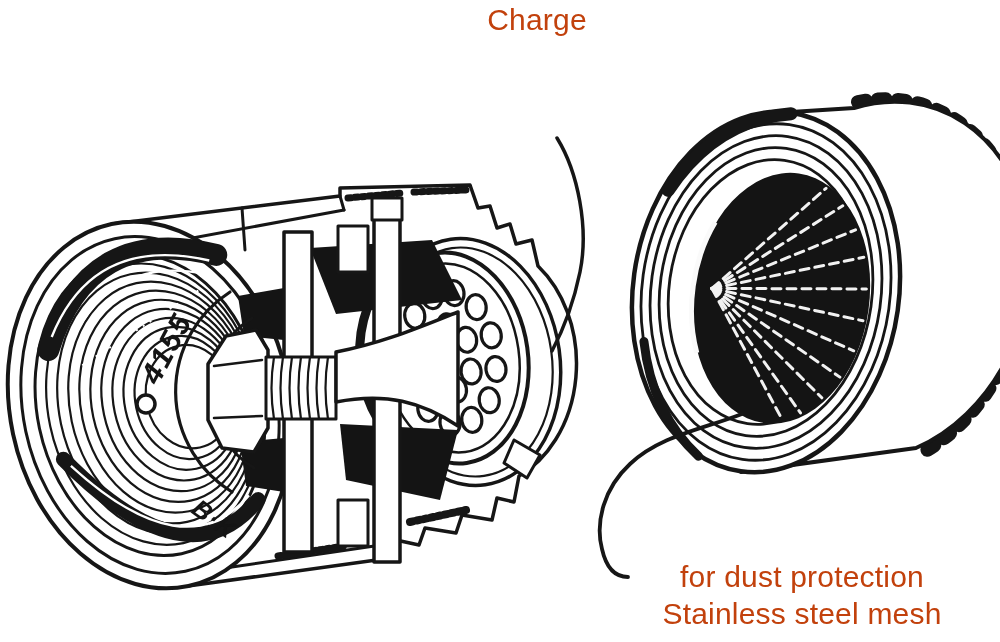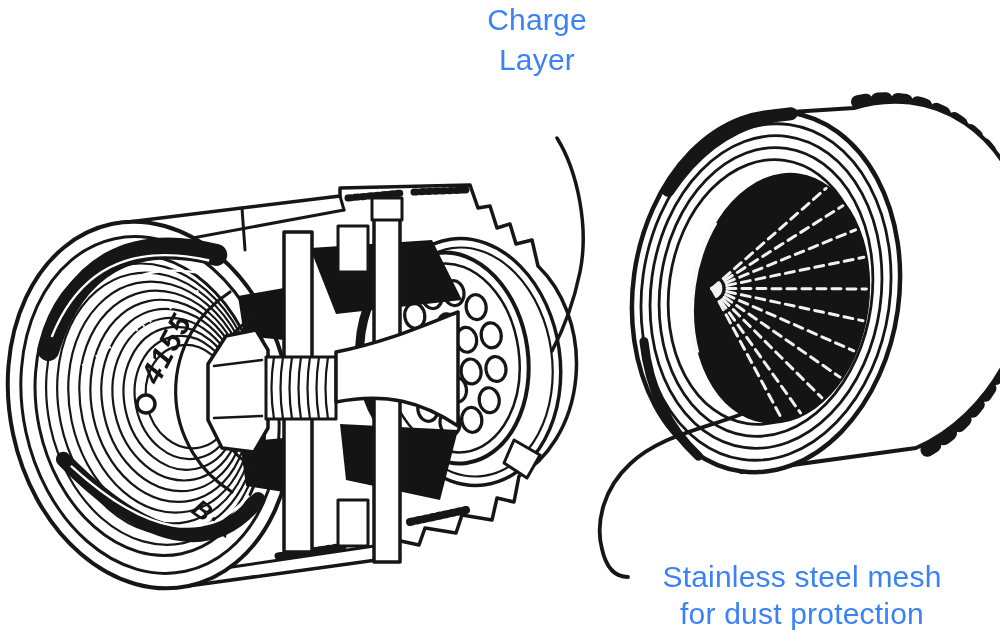--- a/index.html
+++ b/index.html
@@ -2,21 +2,21 @@
 <html><head>
 <meta charset="utf-8">
 <style>
   html,body{margin:0;padding:0;background:#ffffff;}
   .stage{
     position:relative;width:1000px;height:642px;background:#ffffff;
     font-family:"Liberation Sans", sans-serif;overflow:hidden;
   }
   .diagram-svg{position:absolute;left:0;top:0;width:1000px;height:642px;}
   .label{
-    position:absolute;text-align:center;color:#3b82f6;
+    position:absolute;text-align:center;color:#c2410c;
     font-size:30px;line-height:40px;letter-spacing:.2px;
   }
   .label-charge{left:412px;top:0;width:250px;}
   .label-mesh{left:622px;top:558px;width:360px;line-height:37px;}
   .ink{stroke:#161616;fill:none;stroke-linecap:round;stroke-linejoin:round;}
   .fillw{fill:#ffffff;}
   .filld{fill:#141414;stroke:none;}
   .engrave{fill:#141414;font-family:"Liberation Sans",sans-serif;font-weight:700;font-style:italic;}
 </style>
 </head>
@@ -166,21 +166,20 @@
     </g>
 
   </g>
 
   <path class="ink" stroke-width="3.8" d="M742,414 C700,430 660,436 630,464 C604,488 595,522 602,549 C606,567 615,577 628,577"></path>
 
 </svg>
 
 <div class="label label-charge">
   <div>Charge</div>
-  <div>Layer</div>
 </div>
 
 <div class="label label-mesh">
+  <div>for dust protection</div>
   <div>Stainless steel mesh</div>
-  <div>for dust protection</div>
 </div>
 
 </div>
 
 </body></html>

